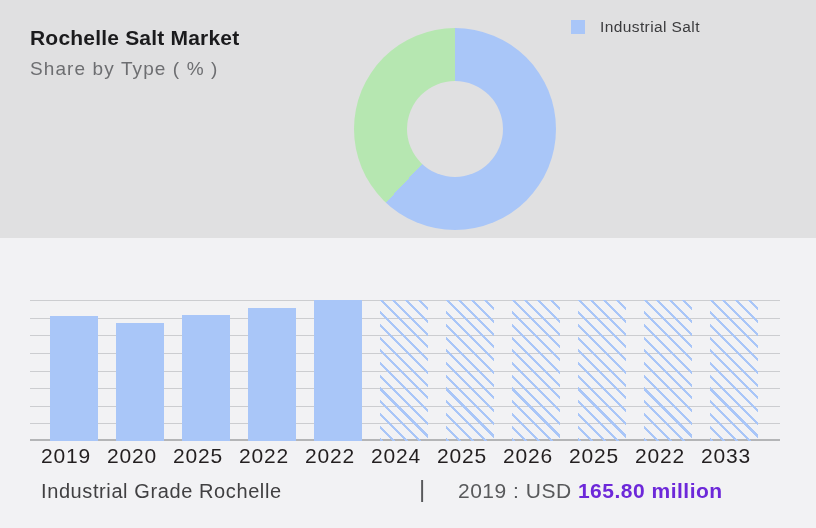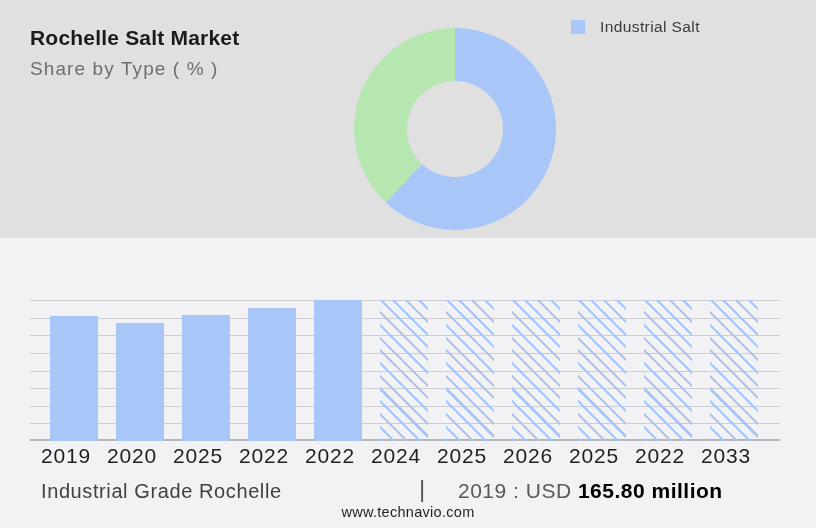--- a/index.html
+++ b/index.html
@@ -76,21 +76,21 @@
     font-size: 20px; color: #414042; letter-spacing: 0.6px;
   }
   .footer-separator {
     position: absolute; left: 419px; top: 237px;
     font-size: 24px; color: #58595b; font-weight: 300;
   }
   .value-line {
     position: absolute; left: 458px; top: 241px;
     font-size: 21px; color: #58595b; letter-spacing: 0.5px;
   }
-  .value-line b { color: #000000; font-weight: bold; }
+  .value-line b { color: #6d28d9; font-weight: bold; }
   .website-url {
     position: absolute; left: 0; top: 266px; width: 816px;
     text-align: center; font-size: 14.5px; color: #231f20; letter-spacing: 0.3px;
   }
 </style>
 </head>
 <body>
 
 <div class="canvas">
 
@@ -143,16 +143,15 @@
         <span>2025</span>
         <span>2026</span>
         <span>2025</span>
         <span>2022</span>
         <span>2033</span>
       </div>
 
     <div class="segment-caption">Industrial Grade Rochelle</div>
     <div class="footer-separator">|</div>
     <div class="value-line"><span>2019 : USD </span><b>165.80 million</b></div>
-    <div class="website-url">www.technavio.com</div>
   </section>
 
 </div>
 
 </body></html>

